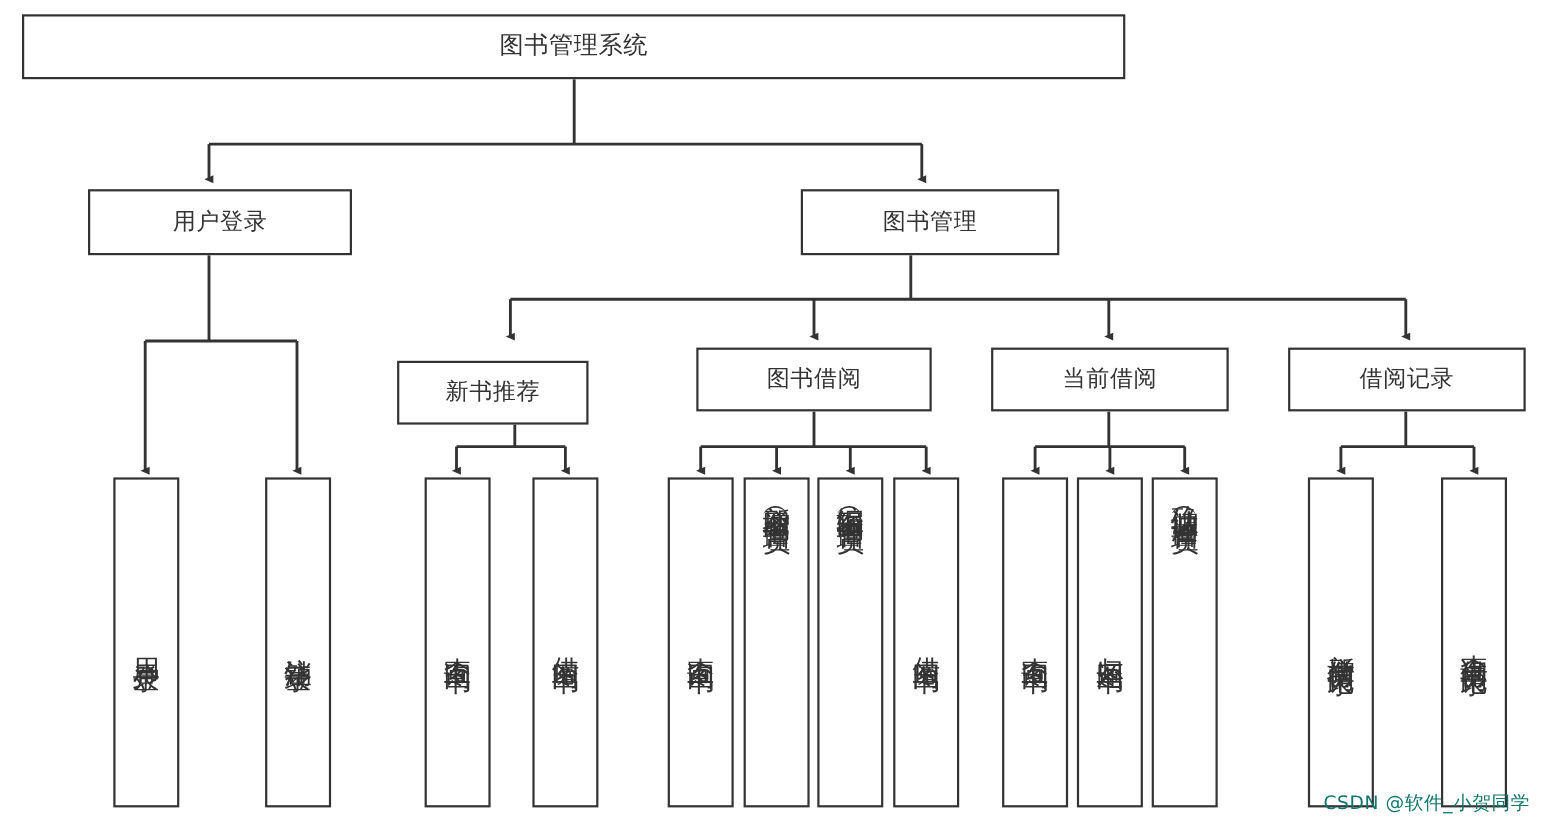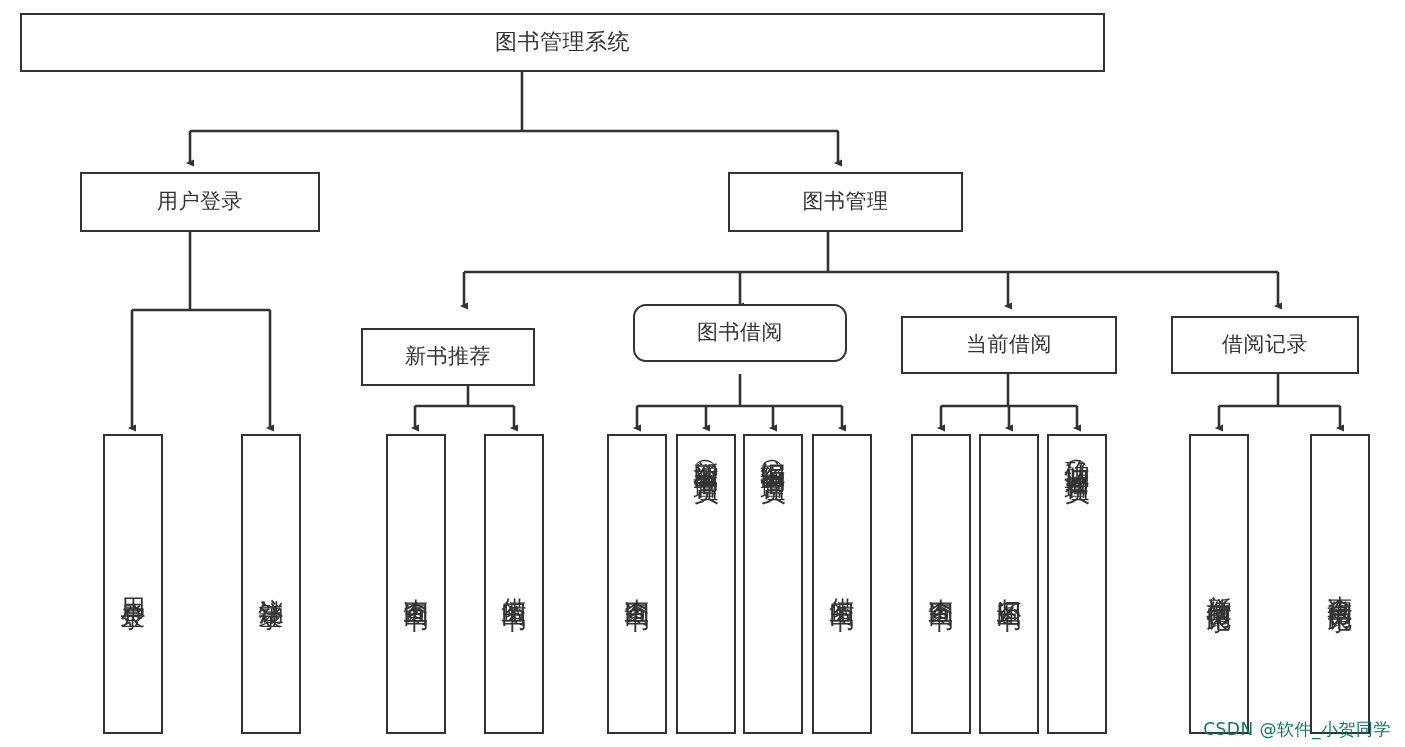--- a/index.html
+++ b/index.html
@@ -129,45 +129,45 @@
       <path d="M1009,406 L1009,428" marker-end="url(#arrow)"></path>
       <path d="M1077,406 L1077,428" marker-end="url(#arrow)"></path>
 
       <path d="M1278,374 L1278,406"></path>
       <path d="M1219,406 L1340,406"></path>
       <path d="M1219,406 L1219,428" marker-end="url(#arrow)"></path>
       <path d="M1340,406 L1340,428" marker-end="url(#arrow)"></path>
     </g>
   </svg>
 
-  <div class="node horiz root" style="left:20px; top:13px; width:1085px; height:59px;">
+  <div class="node horiz root" style="left:20px; top:13px; width:1003px; height:59px;">
     <span class="label">图书管理系统</span>
   </div>
 
   <div class="node horiz" style="left:80px; top:172px; width:240px; height:60px;">
     <span class="label">用户登录</span>
   </div>
 
   <div class="node horiz" style="left:728px; top:172px; width:235px; height:60px;">
     <span class="label">图书管理</span>
   </div>
 
   <div class="node horiz" style="left:361px; top:328px; width:174px; height:58px;">
     <span class="label">新书推荐</span>
   </div>
 
-  <div class="node horiz" style="left:633px; top:304px; width:214px; height:58px;border-radius:13px;">
+  <div class="node horiz" style="left:633px; top:316px; width:214px; height:58px;">
     <span class="label">图书借阅</span>
   </div>
 
   <div class="node horiz" style="left:901px; top:316px; width:216px; height:58px;">
     <span class="label">当前借阅</span>
   </div>
 
-  <div class="node horiz" style="left:1171px; top:316px; width:188px; height:58px;">
+  <div class="node horiz" style="left:1171px; top:316px; width:216px; height:58px;">
     <span class="label">借阅记录</span>
   </div>
 
   <div class="node leaf centered" style="left:103px; top:434px; width:60px; height:300px;">
     <span class="label">用户登录</span>
   </div>
 
   <div class="node leaf centered" style="left:241px; top:434px; width:60px; height:300px;">
     <span class="label">注销登录</span>
   </div>

